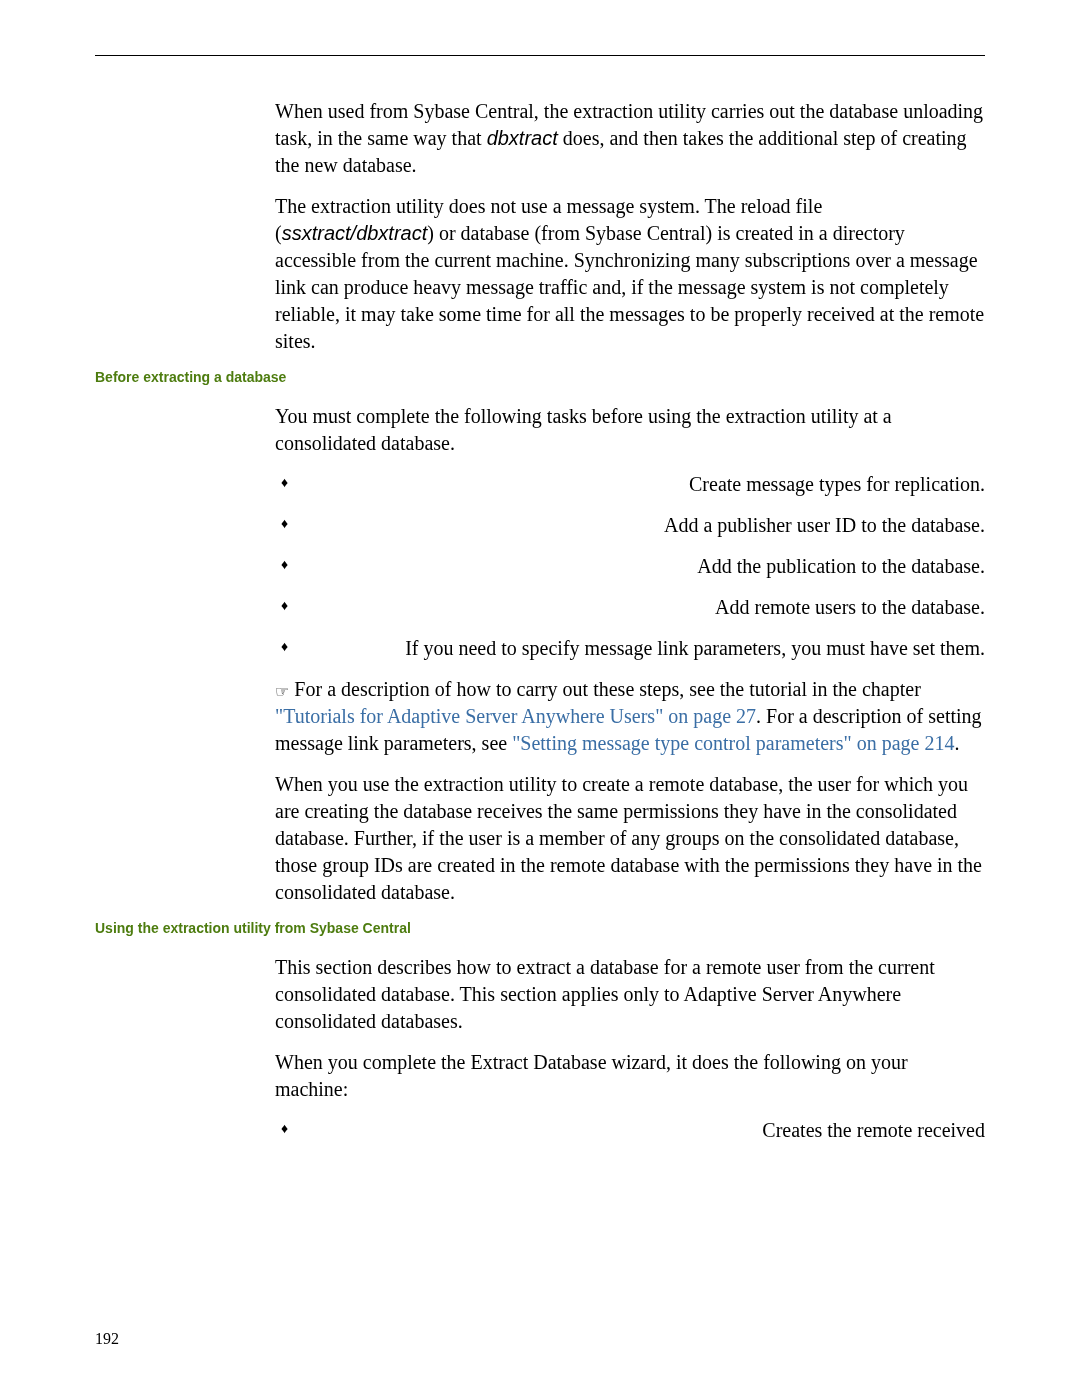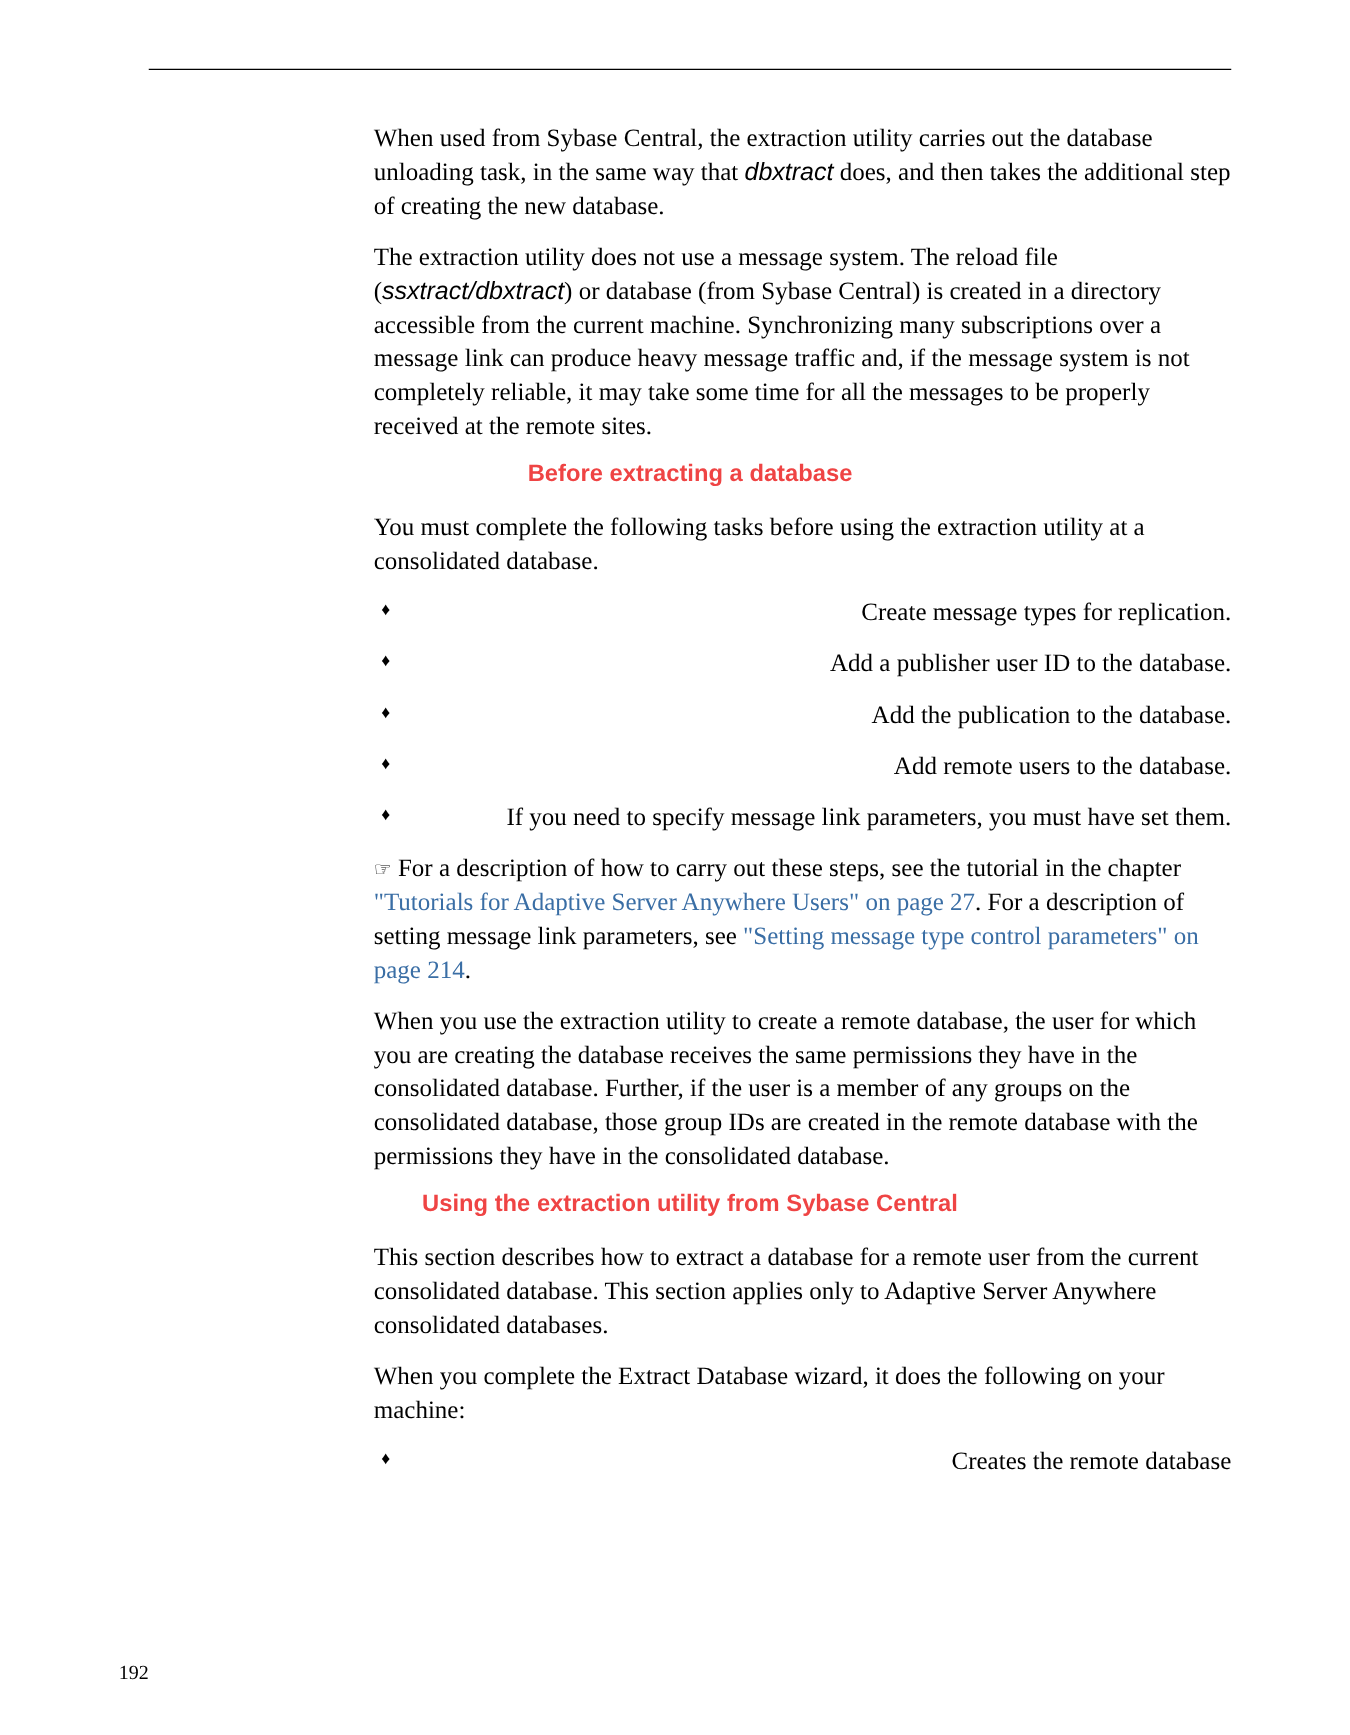--- a/index.html
+++ b/index.html
@@ -9,42 +9,41 @@
     }
     body {
       width: 1080px;
       height: 1388px;
       background: #ffffff;
       font-family: 'Times New Roman', Times, serif;
       color: #000000;
       position: relative;
     }
     .page {
-      padding: 55px 95px 40px 119px;
+      padding: 55px 95px 40px 95px;
     }
     .rule {
       border-top: 1px solid #000;
       margin-bottom: 42px;
     }
     .body-text {
       margin-left: 180px;
       font-size: 20px;
       line-height: 1.35;
     }
     .paragraph {
       margin-bottom: 14px;
     }
     .section-heading {
       font-family: Arial, Helvetica, sans-serif;
       font-weight: bold;
-      color: #ef4444;
-      font-size: 19px;
+      color: #4d7c0f;
+      font-size: 14px;
       margin-top: 14px;
       margin-bottom: 18px;
-      text-align: center;
     }
     .italic {
       font-style: italic;
       font-family: Arial, Helvetica, sans-serif;
     }
     ul.diamond-list {
       list-style: none;
       margin-bottom: 14px;
       text-align: right;
     }
@@ -113,18 +112,18 @@
   </div>
 
   <h2 class="section-heading">Using the extraction utility from Sybase Central</h2>
 
   <div class="body-text">
     <p class="paragraph">This section describes how to extract a database for a remote user from the current consolidated database. This section applies only to Adaptive Server Anywhere consolidated databases.</p>
 
     <p class="paragraph">When you complete the Extract Database wizard, it does the following on your machine:</p>
 
     <ul class="diamond-list">
-      <li>Creates the remote database</li>
+      <li>Creates the remote received</li>
     </ul>
   </div>
 </div>
 
 <div class="page-number">192</div>
 
 </body></html>

